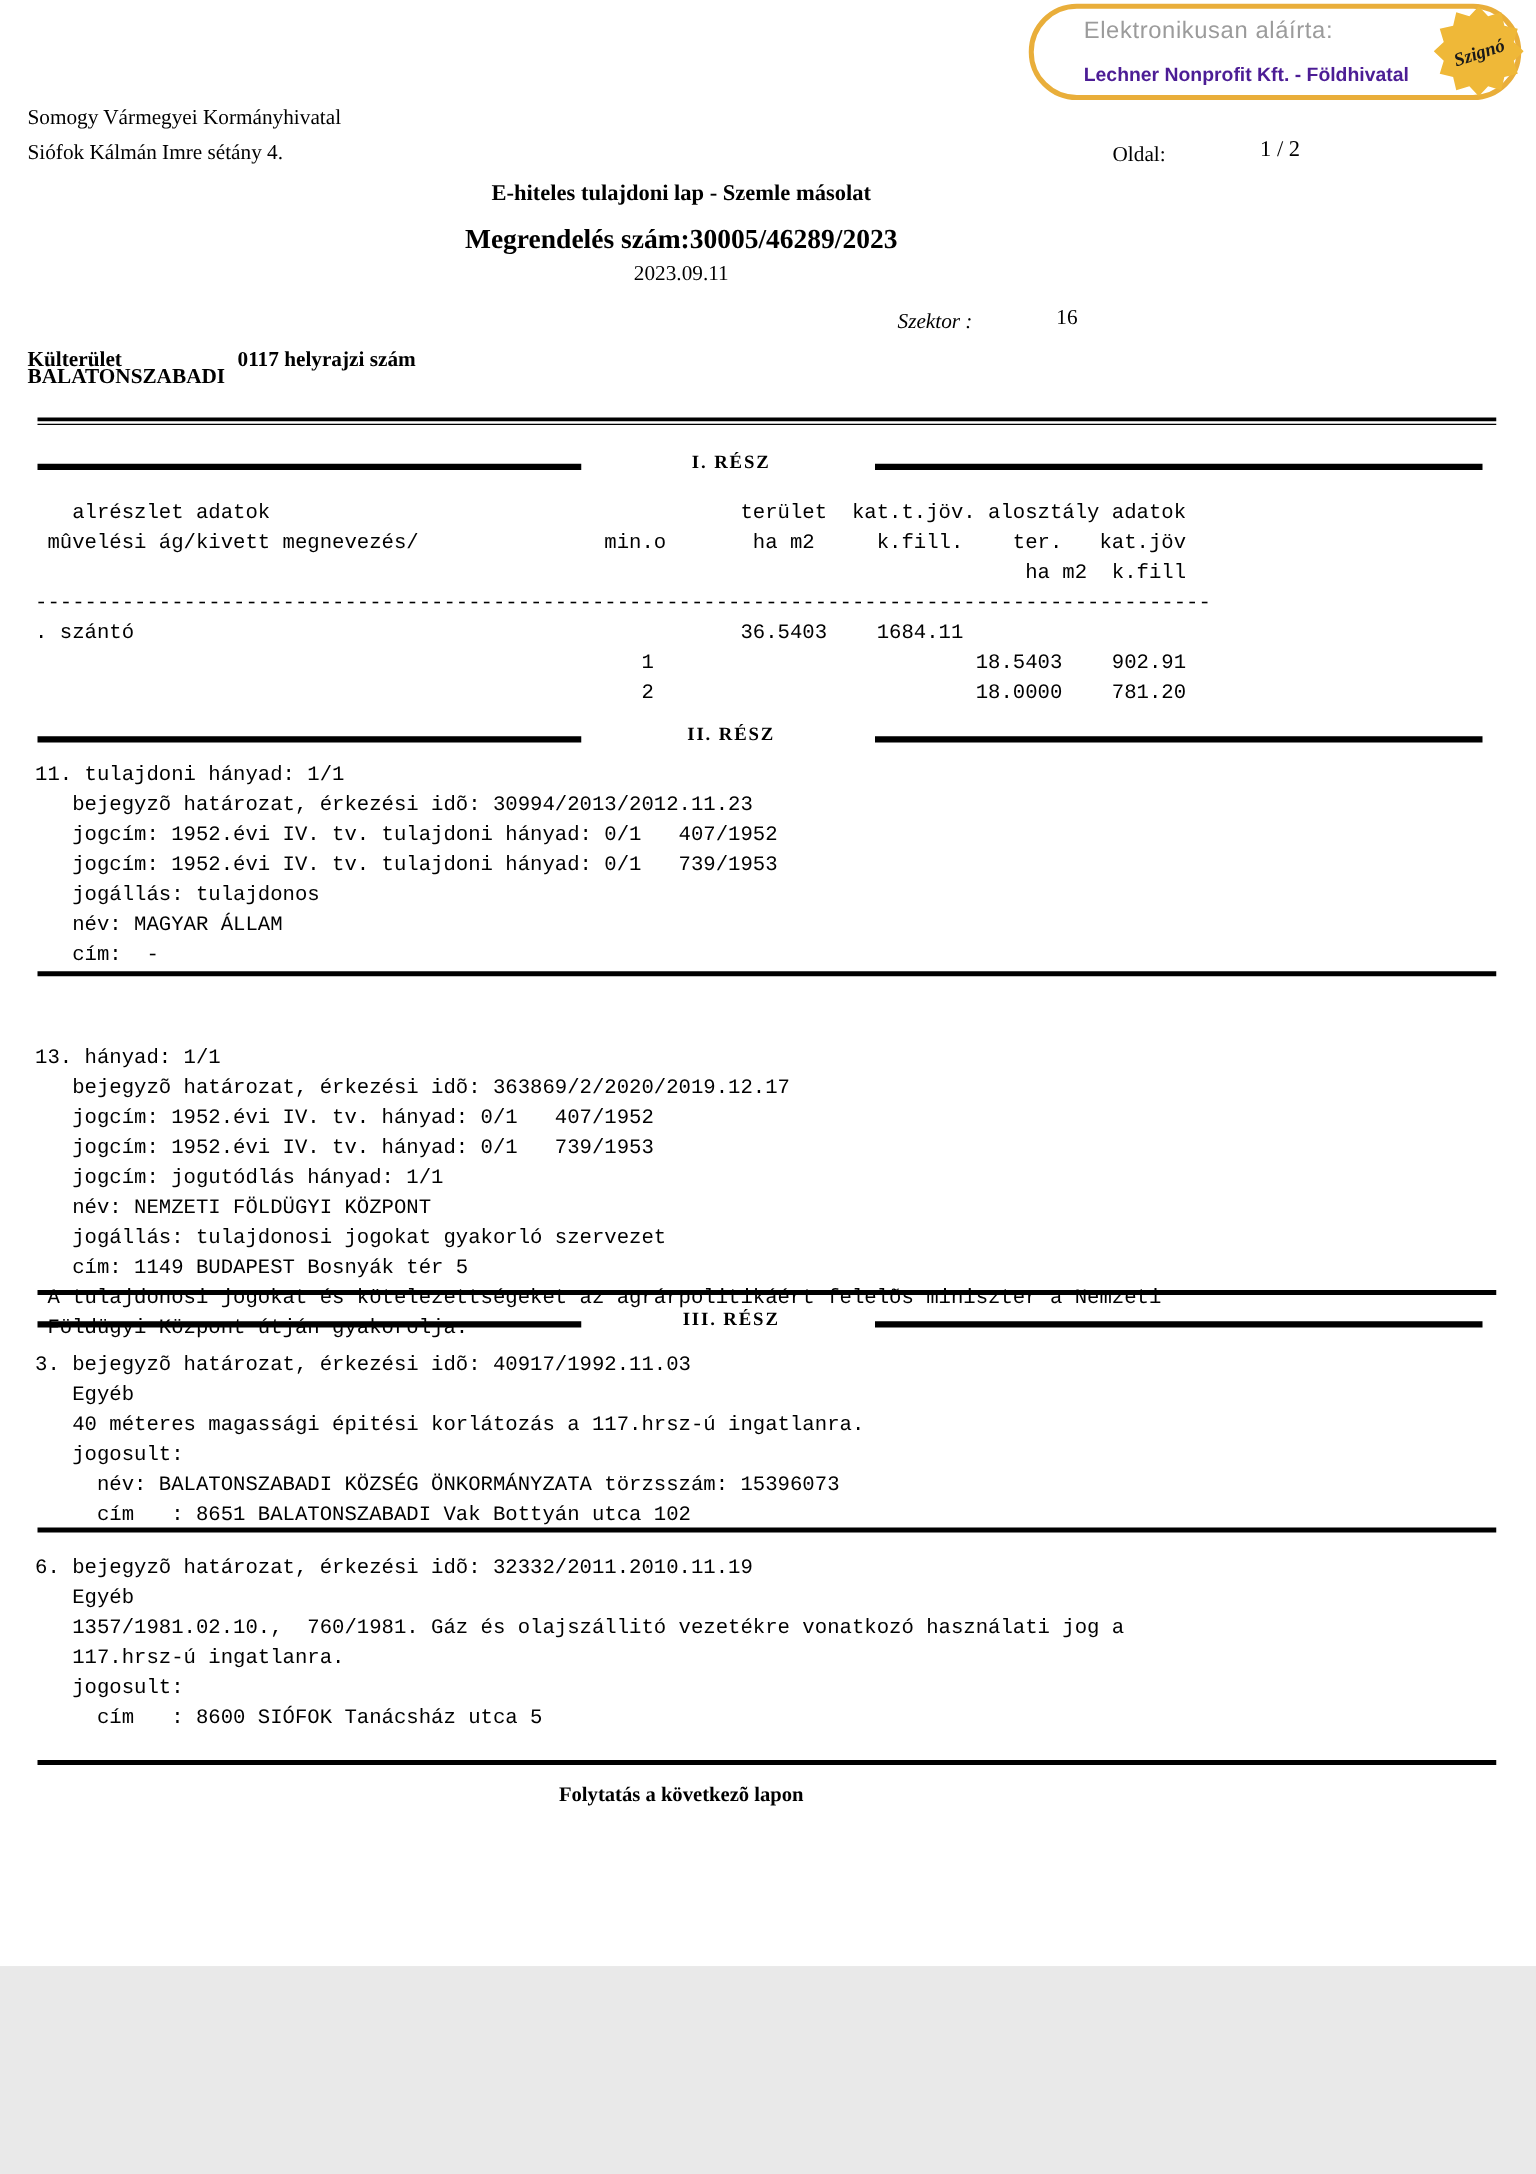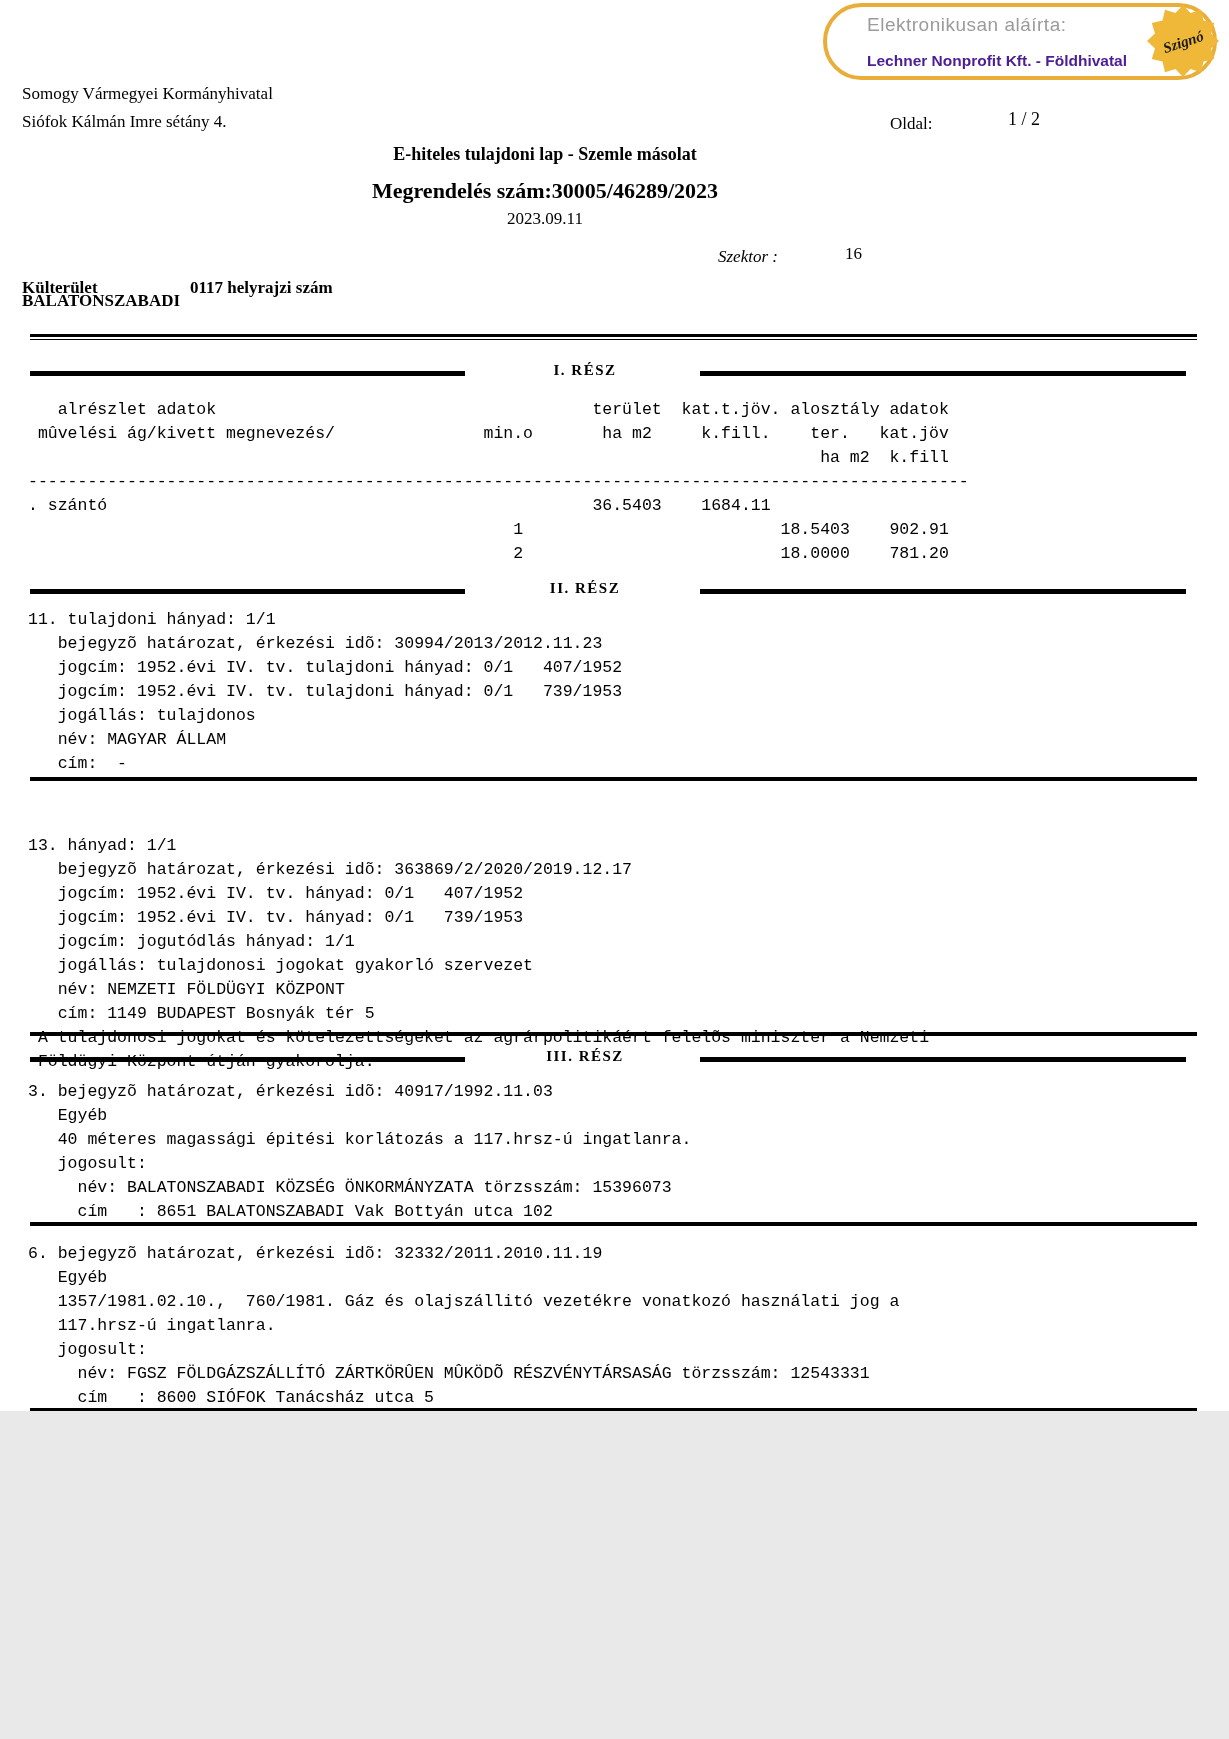--- a/index.html
+++ b/index.html
@@ -1,17 +1,17 @@
 <!DOCTYPE html>
 <html><head>
 <meta charset="utf-8">
 <style>
   html,body { margin:0; padding:0; background:#e9e9e9; }
   .page {
-    position:relative; width:1229px; height:1411px; margin:0 auto;
+    position:relative; width:1229px; height:1573px; margin:0 auto;
     background:#ffffff; overflow:hidden;
     font-family:"Liberation Serif", serif; color:#000;
   }
   
   .badge {
     position:absolute; left:823px; top:3px; width:386px; height:69px;
     border:4px solid #E9AE3A; border-radius:42px; background:#fff;
   }
   .badge-text { position:absolute; left:40px; top:7px; font-family:"Liberation Sans", sans-serif; }
   .badge-line1 { font-size:19px; color:#9b9b9b; letter-spacing:0.5px; }
@@ -102,22 +102,22 @@
   </div>
 
   <div class="rule rule-thick" style="top:777px;"></div>
 
   <div class="mono-block" style="top:834px;">
     <div class="mono-line">13. hányad: 1/1</div>
     <div class="mono-line">   bejegyzõ határozat, érkezési idõ: 363869/2/2020/2019.12.17</div>
     <div class="mono-line">   jogcím: 1952.évi IV. tv. hányad: 0/1   407/1952</div>
     <div class="mono-line">   jogcím: 1952.évi IV. tv. hányad: 0/1   739/1953</div>
     <div class="mono-line">   jogcím: jogutódlás hányad: 1/1</div>
+    <div class="mono-line">   név: NEMZETI FÖLDÜGYI KÖZPONT</div>
     <div class="mono-line">   jogállás: tulajdonosi jogokat gyakorló szervezet</div>
-    <div class="mono-line">   név: NEMZETI FÖLDÜGYI KÖZPONT</div>
     <div class="mono-line">   cím: 1149 BUDAPEST Bosnyák tér 5</div>
     <div class="mono-line"> A tulajdonosi jogokat és kötelezettségeket az agrárpolitikáért felelõs miniszter a Nemzeti</div>
     <div class="mono-line"> Földügyi Központ útján gyakorolja.</div>
   </div>
 
   <div class="rule rule-thick" style="top:1032px;"></div>
 
   <div class="sec-bar" style="left:30px; top:1057px; width:435px;"></div>
   <div class="sec-label" style="top:1048px;">III. RÉSZ</div>
   <div class="sec-bar" style="left:700px; top:1057px; width:486px;"></div>
@@ -132,21 +132,20 @@
   </div>
 
   <div class="rule rule-thick" style="top:1222px;"></div>
 
   <div class="mono-block" style="top:1242px;">
     <div class="mono-line">6. bejegyzõ határozat, érkezési idõ: 32332/2011.2010.11.19</div>
     <div class="mono-line">   Egyéb</div>
     <div class="mono-line">   1357/1981.02.10.,  760/1981. Gáz és olajszállitó vezetékre vonatkozó használati jog a</div>
     <div class="mono-line">   117.hrsz-ú ingatlanra.</div>
     <div class="mono-line">   jogosult:</div>
-    <div class="mono-line">     név: FGSZ FÖLDGÁZSZÁLLÍTÓ ZÁRTKÖRÛEN MÛKÖDÕ RÉSZVÉNYTÁRSASÁG törzsszám: 12543331</div>
     <div class="mono-line">     cím   : 8600 SIÓFOK Tanácsház utca 5</div>
   </div>
 
   <div class="rule rule-thick" style="top:1408px;"></div>
 
   <div class="center-wrap footer-note">Folytatás a következõ lapon</div>
 
 </div>
 
 </body></html>

